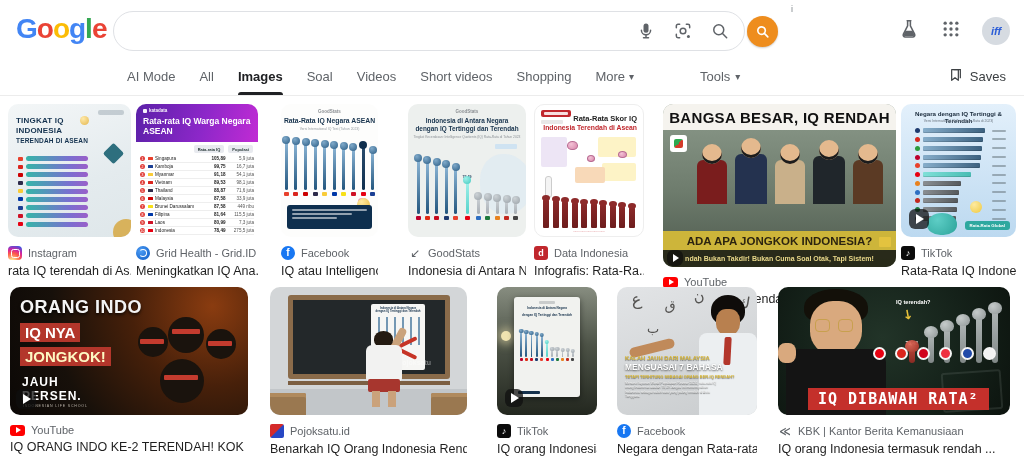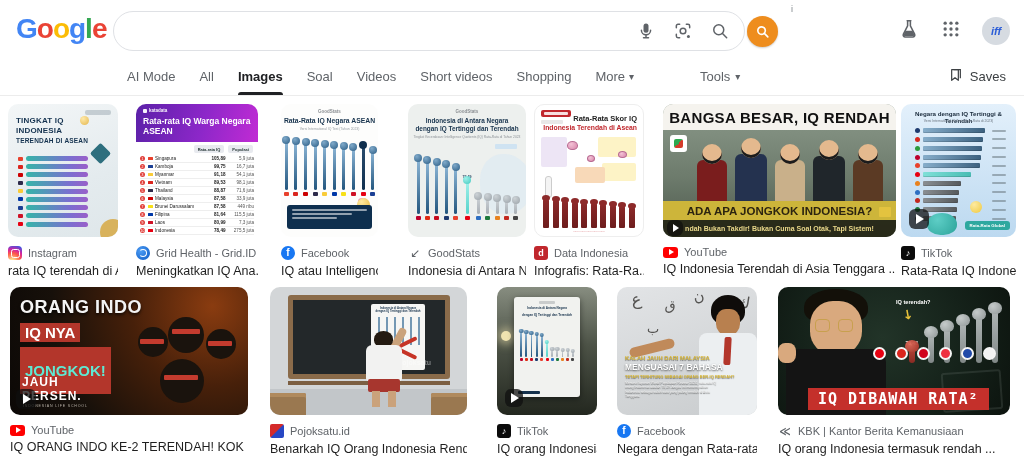--- a/index.html
+++ b/index.html
@@ -170,21 +170,21 @@
   .tk-brain{position:absolute;left:26px;bottom:2px;width:30px;height:22px;border-radius:50% 50% 45% 45%;background:radial-gradient(circle at 35% 30%,#5ecec6,#2ba39a)}
   .tk-badge{position:absolute;right:6px;bottom:7px;background:#2ea89f;color:#fff;font-size:4.4px;font-weight:700;padding:2px 5px;border-radius:3px}
   .tk .play{width:20px;height:20px}
 
   
   .oi{background:radial-gradient(circle at 85% 15%,#8a3c10 0%,#47200a 35%,#17100a 70%,#0b0806 100%)}
   .oi-head{position:absolute;border-radius:50%;background:#1a130d}
   .oi-bar{position:absolute;height:5px;background:#c43b2e;border-radius:1px}
   .oi-l1{position:absolute;left:10px;top:10px;font-size:18px;font-weight:900;color:#f4f4f4;text-shadow:0 2px 3px rgba(0,0,0,.7);letter-spacing:.5px}
   .oi-l2{position:absolute;left:10px;top:36px;font-size:15px;font-weight:900;color:#fff;background:#b3362b;padding:1px 5px}
-  .oi-l3{position:absolute;left:10px;top:60px;font-size:15px;font-weight:900;color:#5eead4;background:#b3362b;padding:15px 5px}
+  .oi-l3{position:absolute;left:10px;top:60px;font-size:15px;font-weight:900;color:#fef9c3;background:#b3362b;padding:1px 5px}
   .oi-b1{position:absolute;left:12px;top:88px;font-size:12px;font-weight:800;color:#fff;letter-spacing:1px}
   .oi-b2{position:absolute;left:12px;top:102px;font-size:12px;font-weight:800;color:#fff;letter-spacing:1px}
   .oi-sub{position:absolute;left:13px;top:117px;font-size:3.6px;color:#b9b2a8;letter-spacing:.8px}
   .oi .play{left:6px;bottom:6px;width:20px;height:20px}
 
   
   .pj{background:#d3d6d8}
   .pj-floor{position:absolute;left:0;right:0;bottom:0;height:26px;background:#c2c6c9}
   .pj-board{position:absolute;left:18px;top:8px;width:162px;height:84px;background:#23282a;border:5px solid #8a6b4a;border-radius:3px}
   .pj-tray{position:absolute;left:18px;top:94px;width:162px;height:4px;background:#7c5f42}
@@ -359,21 +359,21 @@
             <path d="M7 4h10v16l-5-4-5 4z" fill="none" stroke="#3c4043" stroke-width="1.8" stroke-linejoin="round"></path>
             <path d="M10 4h10v13" fill="none" stroke="#3c4043" stroke-width="1.8"></path>
           </svg></span>
       <span>Saves</span>
     </div>
   </div>
   <div class="divider"></div>
 
   <div>
 
-    <div class="tile" style="left:8px;top:104px;width:110px">
+    <div class="tile" style="left:8px;top:104px;width:123px">
       <div class="thumb ig" style="height:133px">
         <span class="ig-logo"></span>
         <div class="ig-title">
           <div>TINGKAT IQ</div>
           <div>INDONESIA</div>
           <div class="sm">TERENDAH DI ASEAN</div>
         </div>
         <span class="ig-bulb"></span>
         <span class="ig-diamond"></span>
         <span class="ig-gold"></span>
@@ -751,21 +751,21 @@
         <div class="di-cap">·····································</div>
       </div>
       <div class="src">
           <span class="fav fav-di"></span>
           <span>Data Indonesia</span>
         </div>
       <div class="ttl">Infografis: Rata-Ra...</div>
     </div>
 
     <div class="tile" style="left:663px;top:104px;width:233px">
-      <div class="thumb bb" style="height:133px">
+      <div class="thumb bb" style="height:163px">
         <div class="bb-top">
             <span>BANGSA BESAR, IQ RENDAH</span>
           </div>
         <span class="bb-logo"></span>
         <span class="person" style="left:34px;top:56px;width:30px;height:44px;background:#7a1d1d"></span>
         <span class="person" style="left:72px;top:50px;width:32px;height:50px;background:#24324f"></span>
         <span class="person" style="left:112px;top:56px;width:30px;height:44px;background:#c9b08a"></span>
         <span class="person" style="left:150px;top:52px;width:32px;height:48px;background:#20262b"></span>
         <span class="person" style="left:190px;top:56px;width:30px;height:44px;background:#5b3a24"></span>
         <div class="bb-band">

